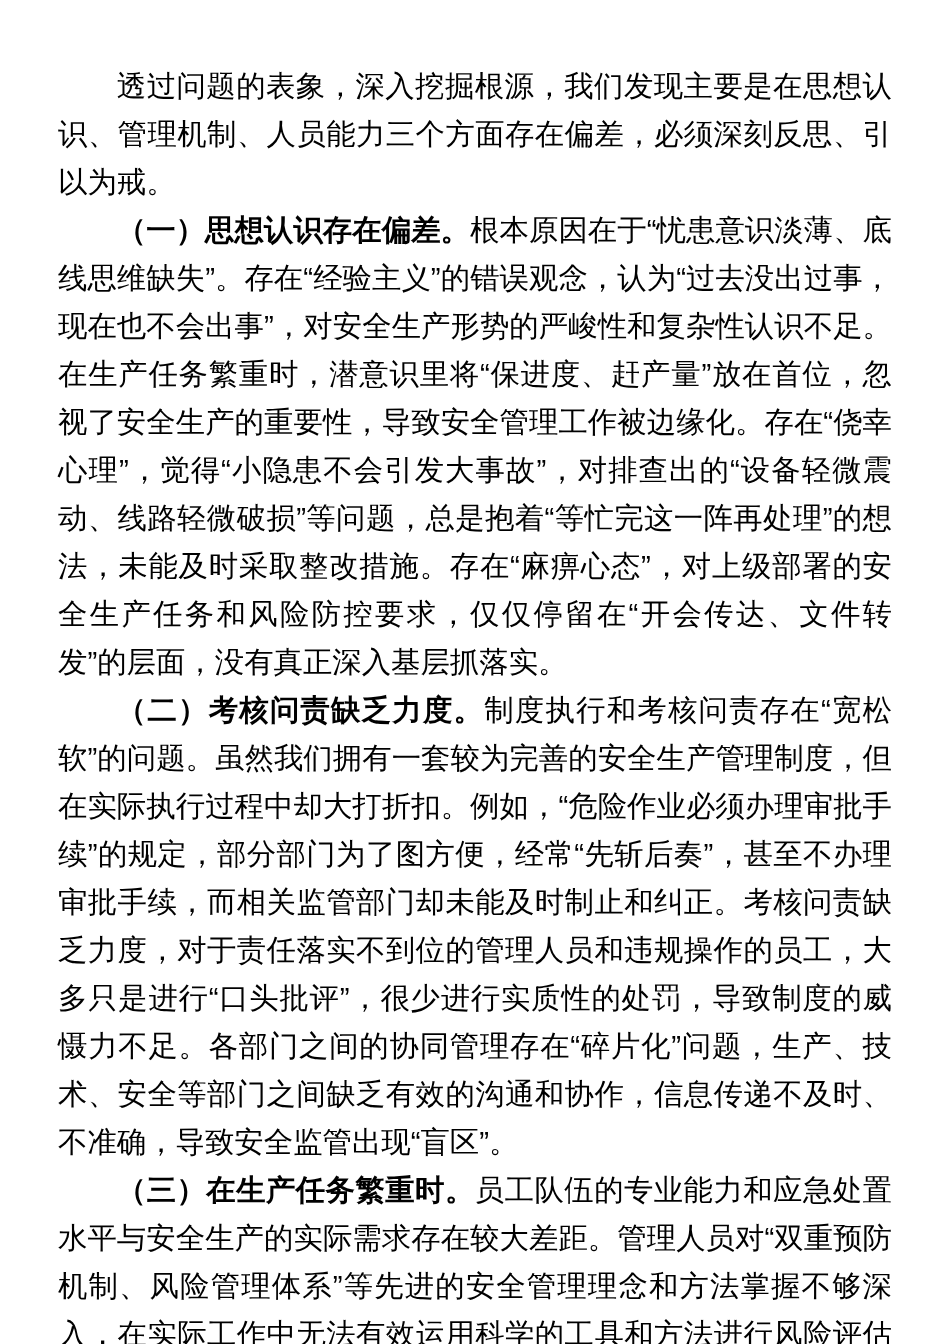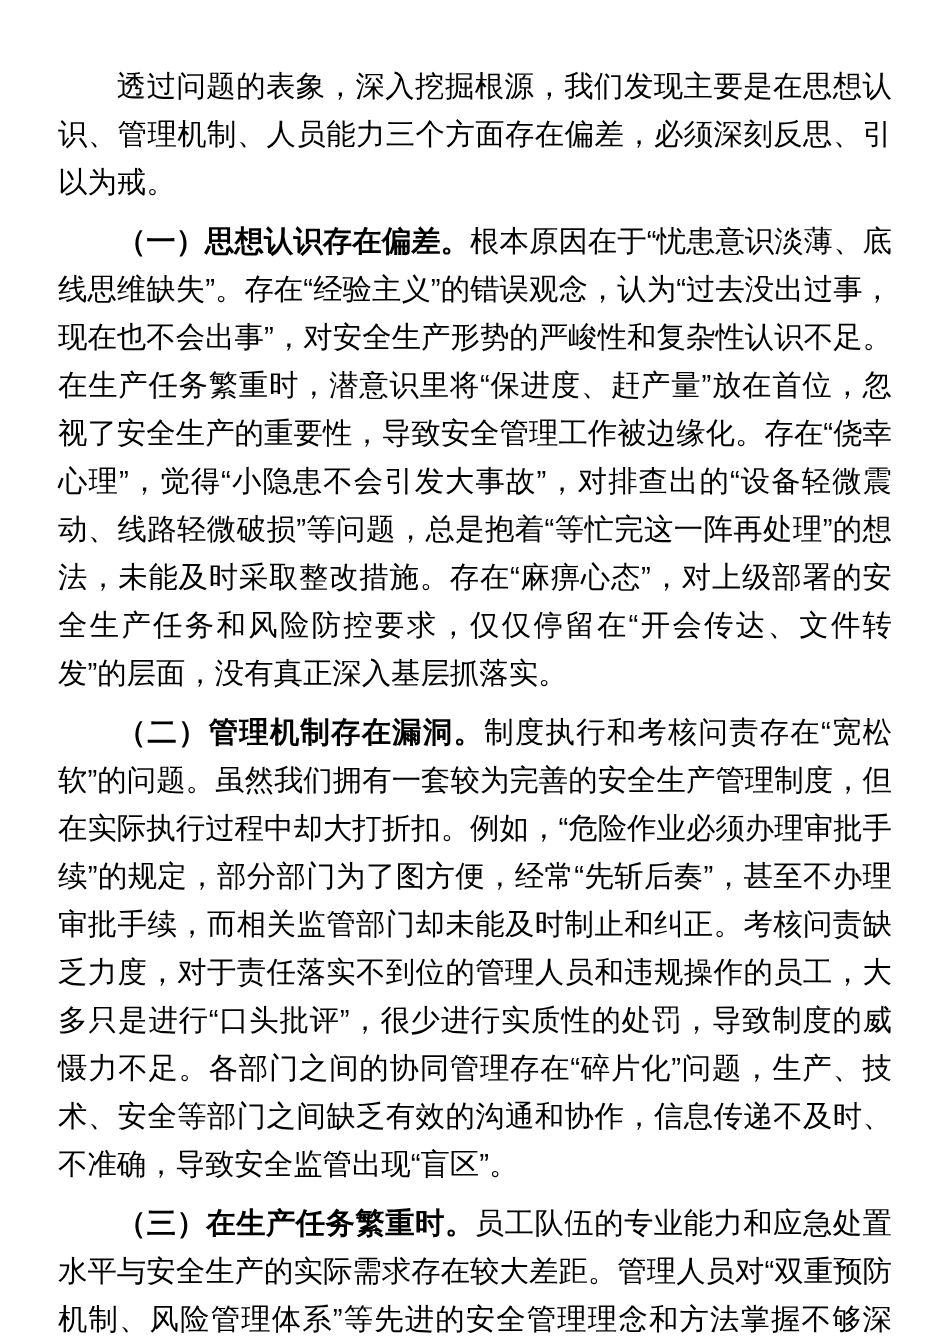--- a/index.html
+++ b/index.html
@@ -34,39 +34,39 @@
     text-indent: 2em;
     font-weight: 400;
     letter-spacing: 0;
     word-break: break-all;
     -webkit-font-smoothing: antialiased;
   }
   .para .lead {
     font-weight: 700;
   }
   .para + .para {
-    margin-top: 11px;
+    margin-top: 0;
   }
 </style>
 </head>
 <body>
 
 <div class="page">
   <div class="doc-body">
 
     <p class="para">
       <span class="lead"></span><span>透过问题的表象，深入挖掘根源，我们发现主要是在思想认识、管理机制、人员能力三个方面存在偏差，必须深刻反思、引以为戒。</span>
     </p>
 
     <p class="para">
       <span class="lead">（一）思想认识存在偏差。</span><span>根本原因在于“忧患意识淡薄、底线思维缺失”。存在“经验主义”的错误观念，认为“过去没出过事，现在也不会出事”，对安全生产形势的严峻性和复杂性认识不足。在生产任务繁重时，潜意识里将“保进度、赶产量”放在首位，忽视了安全生产的重要性，导致安全管理工作被边缘化。存在“侥幸心理”，觉得“小隐患不会引发大事故”，对排查出的“设备轻微震动、线路轻微破损”等问题，总是抱着“等忙完这一阵再处理”的想法，未能及时采取整改措施。存在“麻痹心态”，对上级部署的安全生产任务和风险防控要求，仅仅停留在“开会传达、文件转发”的层面，没有真正深入基层抓落实。</span>
     </p>
 
     <p class="para">
-      <span class="lead">（二）管理机制存在漏洞。</span><span>制度执行和考核问责存在“宽松软”的问题。虽然我们拥有一套较为完善的安全生产管理制度，但在实际执行过程中却大打折扣。例如，“危险作业必须办理审批手续”的规定，部分部门为了图方便，经常“先斩后奏”，甚至不办理审批手续，而相关监管部门却未能及时制止和纠正。考核问责缺乏力度，对于责任落实不到位的管理人员和违规操作的员工，大多只是进行“口头批评”，很少进行实质性的处罚，导致制度的威慑力不足。各部门之间的协同管理存在“碎片化”问题，生产、技术、安全等部门之间缺乏有效的沟通和协作，信息传递不及时、不准确，导致安全监管出现“盲区”。</span>
+      <span class="lead">（二）考核问责缺乏力度。</span><span>制度执行和考核问责存在“宽松软”的问题。虽然我们拥有一套较为完善的安全生产管理制度，但在实际执行过程中却大打折扣。例如，“危险作业必须办理审批手续”的规定，部分部门为了图方便，经常“先斩后奏”，甚至不办理审批手续，而相关监管部门却未能及时制止和纠正。考核问责缺乏力度，对于责任落实不到位的管理人员和违规操作的员工，大多只是进行“口头批评”，很少进行实质性的处罚，导致制度的威慑力不足。各部门之间的协同管理存在“碎片化”问题，生产、技术、安全等部门之间缺乏有效的沟通和协作，信息传递不及时、不准确，导致安全监管出现“盲区”。</span>
     </p>
 
     <p class="para">
       <span class="lead">（三）在生产任务繁重时。</span><span>员工队伍的专业能力和应急处置水平与安全生产的实际需求存在较大差距。管理人员对“双重预防机制、风险管理体系”等先进的安全管理理念和方法掌握不够深入，在实际工作中无法有效运用科学的工具和方法进行风险评估和隐患排查。一线员工的安全技能</span>
     </p>
 
   </div>
 </div>
 
 </body></html>

